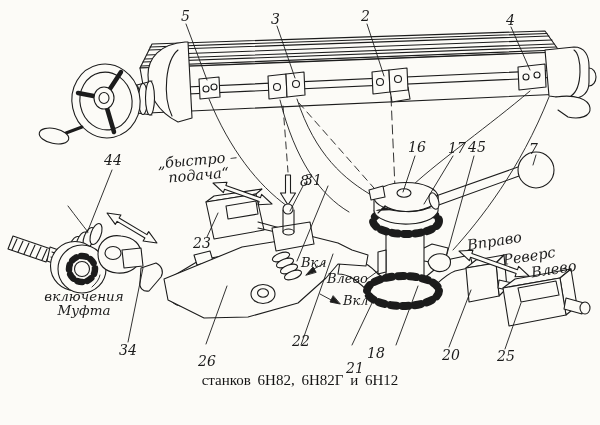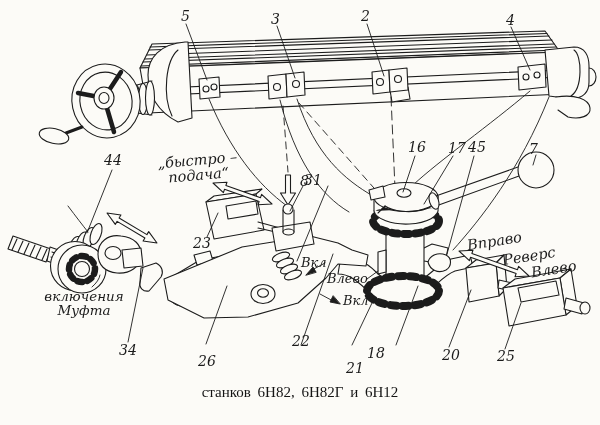--- a/index.html
+++ b/index.html
@@ -17,21 +17,21 @@
   .ann{
     position:absolute;font-style:italic;font-size:13.5px;line-height:1.05;
     text-align:center;white-space:nowrap;user-select:none;
   }
   .caption{
     position:absolute;left:0;top:371px;width:600px;
     font-family:"Liberation Serif","DejaVu Serif",serif;
     font-size:15px;color:#141414;
   }
   .caption .l1{width:572px;margin:0 auto;text-align:justify;text-align-last:justify;}
-  .caption .l2{margin-top:13px;text-align:center;word-spacing:3px;}
+  .caption .l2{margin-top:1px;text-align:center;word-spacing:3px;}
 </style>
 </head>
 <body>
 
 <div class="fig">
 
 <svg width="600" height="425" viewBox="0 0 600 425" fill="none" stroke="#1c1c1c" stroke-width="1.1" stroke-linejoin="round" stroke-linecap="round">
 
   <g>
     <polygon points="152,44 545,31 560,52 140,68" fill="#fcfbf7"></polygon>

